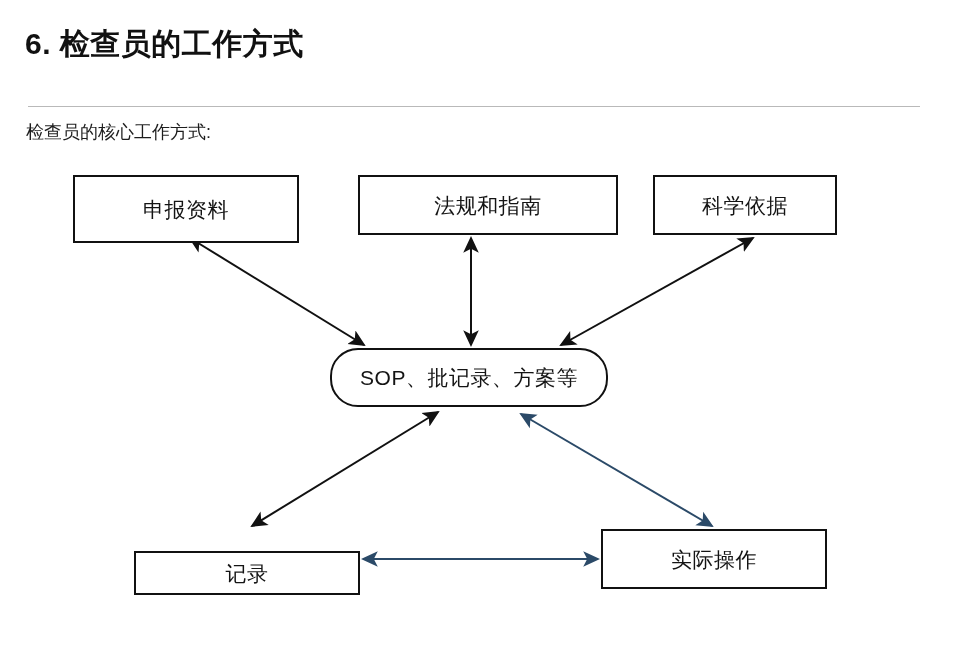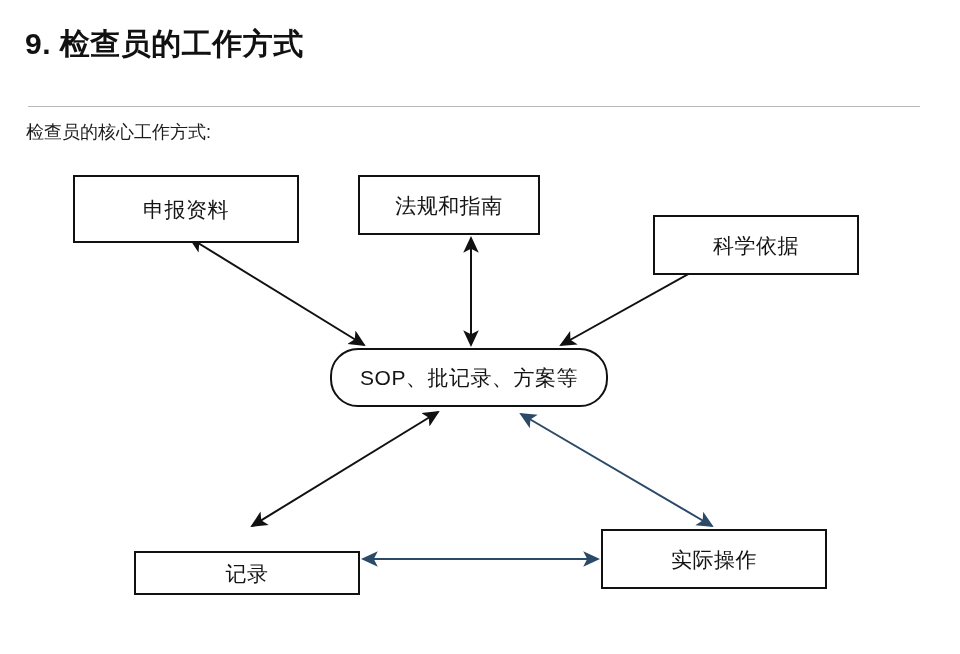--- a/index.html
+++ b/index.html
@@ -77,32 +77,32 @@
   .node-label {
     font-size: 21px;
     line-height: 1;
     color: #141414;
     white-space: nowrap;
     letter-spacing: 0.5px;
   }
 
   
   #node-declaration { left: 73px;  top: 175px; width: 226px; height: 68px; }
-  #node-regulation  { left: 358px; top: 175px; width: 182px; height: 60px; }
-  #node-science     { left: 653px; top: 175px; width: 206px; height: 60px; margin-top: 40px; }
+  #node-regulation  { left: 358px; top: 175px; width: 260px; height: 60px; }
+  #node-science     { left: 653px; top: 175px; width: 184px; height: 60px; }
   #node-sop         { left: 330px; top: 348px; width: 278px; height: 59px; border-radius: 28px; }
   #node-records     { left: 134px; top: 529px; width: 226px; height: 44px; margin-top: 22px; }
   #node-operation   { left: 601px; top: 529px; width: 226px; height: 60px; }
 </style>
 </head>
 <body>
 
 <div id="page">
 
-  <div id="slide-title">9. 检查员的工作方式</div>
+  <div id="slide-title">6. 检查员的工作方式</div>
   <div id="title-divider"></div>
   <div id="subtitle">检查员的核心工作方式:</div>
 
   <div id="diagram">
 
     <svg id="connector-layer" viewBox="0 0 960 654">
       <defs>
         <marker id="ahead-black" markerWidth="9" markerHeight="9" refX="7.4" refY="4.5" orient="auto" markerUnits="strokeWidth">
           <path d="M0,0.6 L8.4,4.5 L0,8.4 L2,4.5 Z" fill="#111111"></path>
         </marker>

